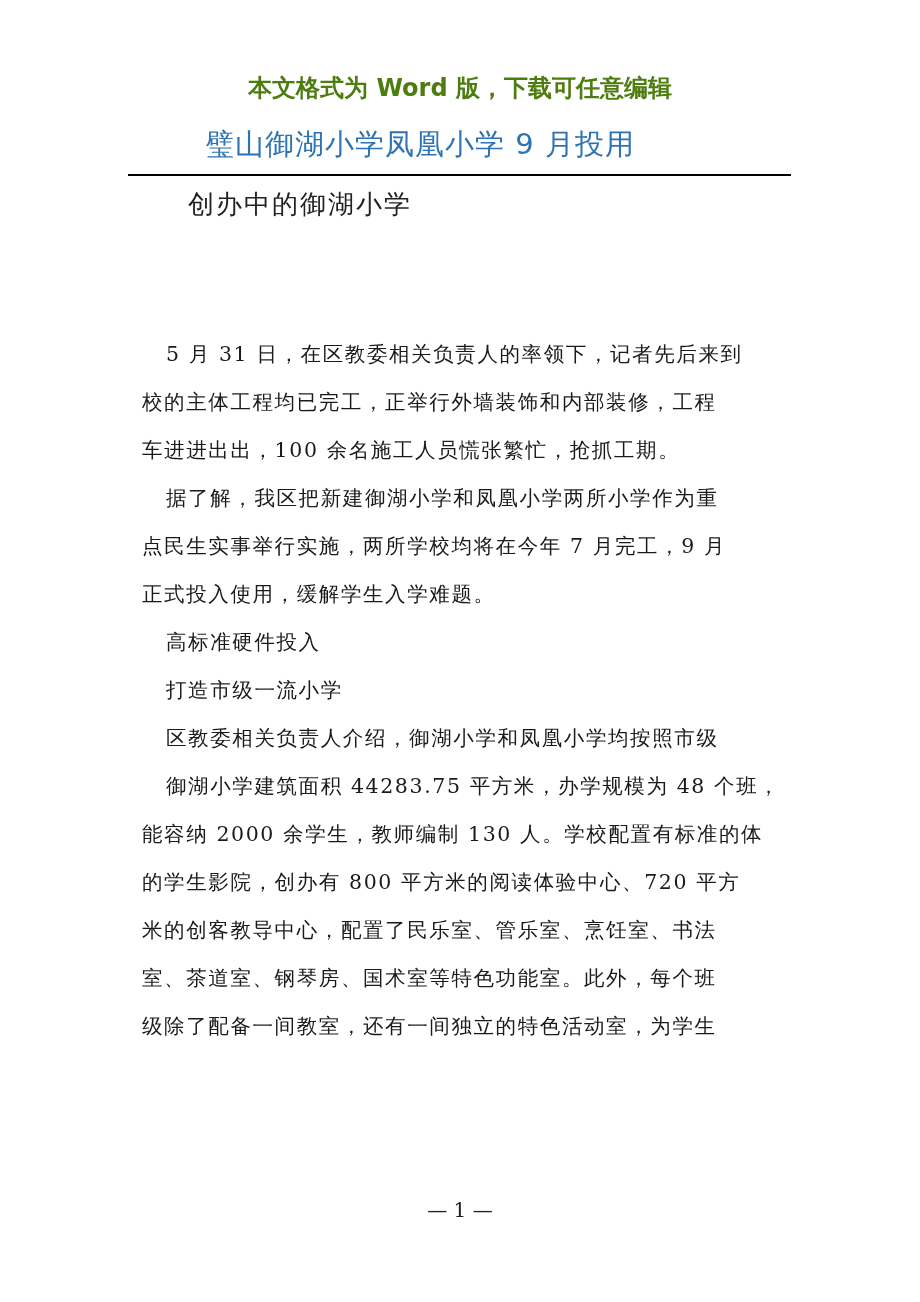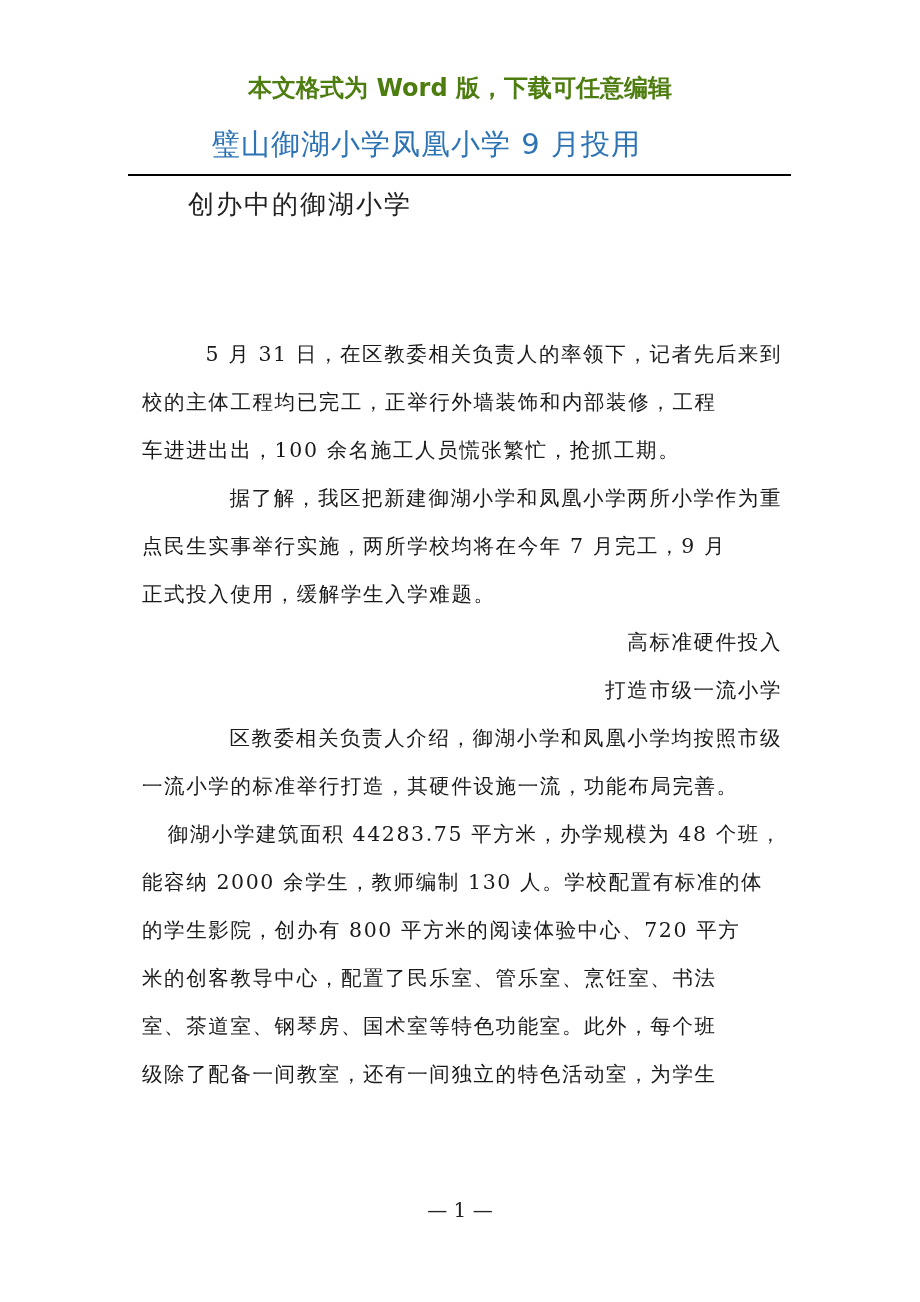--- a/index.html
+++ b/index.html
@@ -30,21 +30,21 @@
       color: #4d7c0f;
       font-family: "DejaVu Sans", "Liberation Sans", sans-serif;
       font-weight: bold;
       font-size: 24px;
       line-height: 36px;
       letter-spacing: 0px;
     }
     .title {
       position: absolute;
       top: 122px;
-      left: 12px;
+      left: 6px;
       width: 828px;
       text-align: center;
       color: #2e74b5;
       font-family: "DejaVu Sans", "Liberation Sans", sans-serif;
       font-size: 29px;
       line-height: 44px;
       letter-spacing: 1px;
     }
     .rule {
       position: absolute;
@@ -72,21 +72,20 @@
     .line {
       height: 48px;
       font-size: 20.5px;
       line-height: 48px;
       white-space: nowrap;
       letter-spacing: 1.6px;
       color: #1a1a1a;
     }
     .line.indent {
       padding-left: 24px;
-      text-align: right;
     }
     .footer {
       position: absolute;
       top: 1195px;
       left: 0;
       width: 920px;
       text-align: center;
       font-size: 20px;
       line-height: 30px;
       color: #222;
@@ -104,21 +103,20 @@
   <div class="body">
     <div class="line indent">5 月 31 日，在区教委相关负责人的率领下，记者先后来到</div>
     <div class="line">校的主体工程均已完工，正举行外墙装饰和内部装修，工程</div>
     <div class="line">车进进出出，100 余名施工人员慌张繁忙，抢抓工期。</div>
     <div class="line indent">据了解，我区把新建御湖小学和凤凰小学两所小学作为重</div>
     <div class="line">点民生实事举行实施，两所学校均将在今年 7 月完工，9 月</div>
     <div class="line">正式投入使用，缓解学生入学难题。</div>
     <div class="line indent">高标准硬件投入</div>
     <div class="line indent">打造市级一流小学</div>
     <div class="line indent">区教委相关负责人介绍，御湖小学和凤凰小学均按照市级</div>
-    <div class="line">一流小学的标准举行打造，其硬件设施一流，功能布局完善。</div>
     <div class="line indent">御湖小学建筑面积 44283.75 平方米，办学规模为 48 个班，</div>
     <div class="line">能容纳 2000 余学生，教师编制 130 人。学校配置有标准的体</div>
     <div class="line">的学生影院，创办有 800 平方米的阅读体验中心、720 平方</div>
     <div class="line">米的创客教导中心，配置了民乐室、管乐室、烹饪室、书法</div>
     <div class="line">室、茶道室、钢琴房、国术室等特色功能室。此外，每个班</div>
     <div class="line">级除了配备一间教室，还有一间独立的特色活动室，为学生</div>
   </div>
 
   <div class="footer">— 1 —</div>
 </div>

